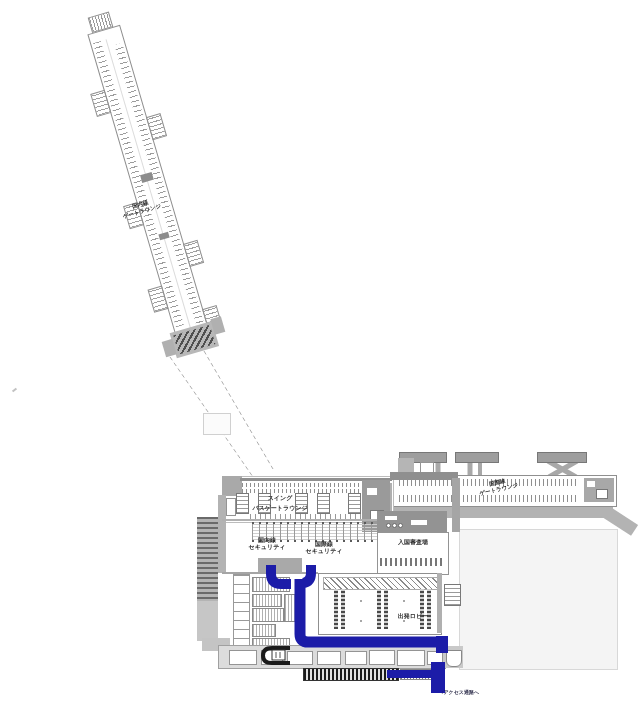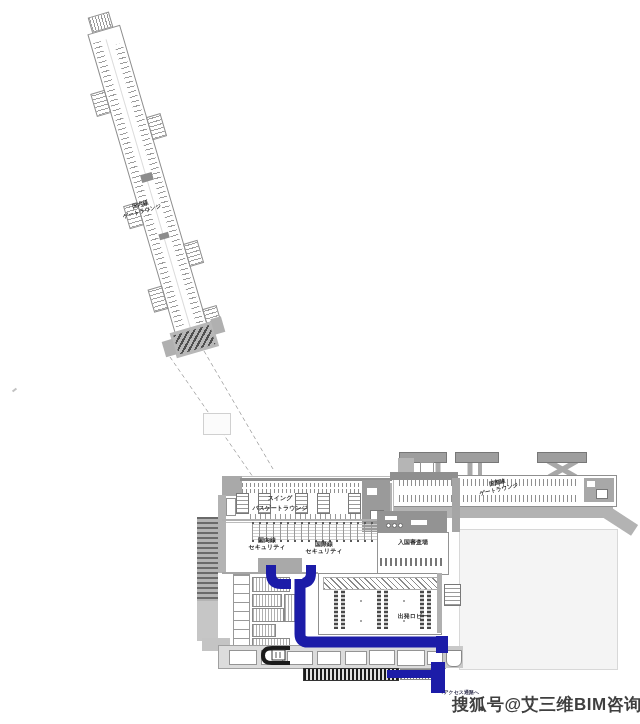--- a/index.html
+++ b/index.html
@@ -237,15 +237,14 @@
     <div>国内線</div>
     <div>セキュリティ</div>
   </div>
   <div class="lbl" id="lbl-sec-intl">
     <div>国際線</div>
     <div>セキュリティ</div>
   </div>
   <div class="lbl" id="lbl-immigration">入国審査場</div>
   <div class="lbl" id="lbl-lobby">出発ロビー</div>
   <div class="lbl" id="lbl-access">↓アクセス通路へ</div>
-  <div class="lbl" id="watermark" style="color: rgb(63, 63, 63);">搜狐号@艾三维BIM咨询</div>
 
 </div>
 
 </body></html>

